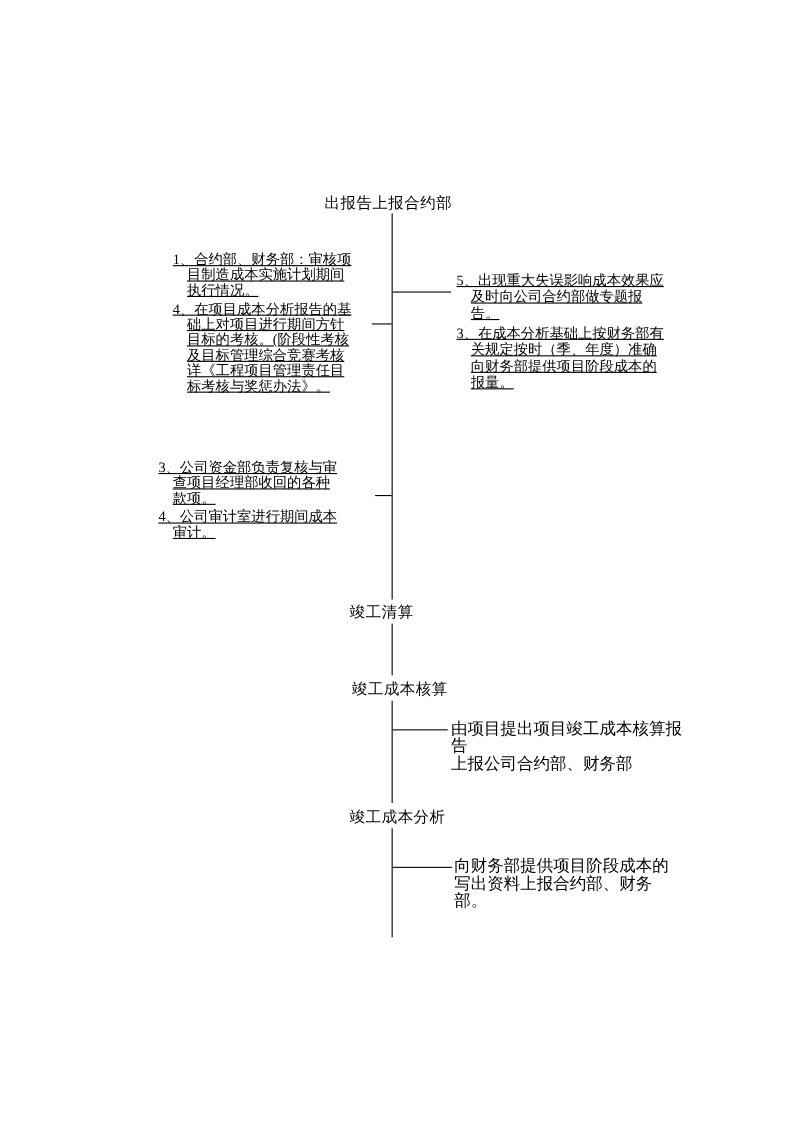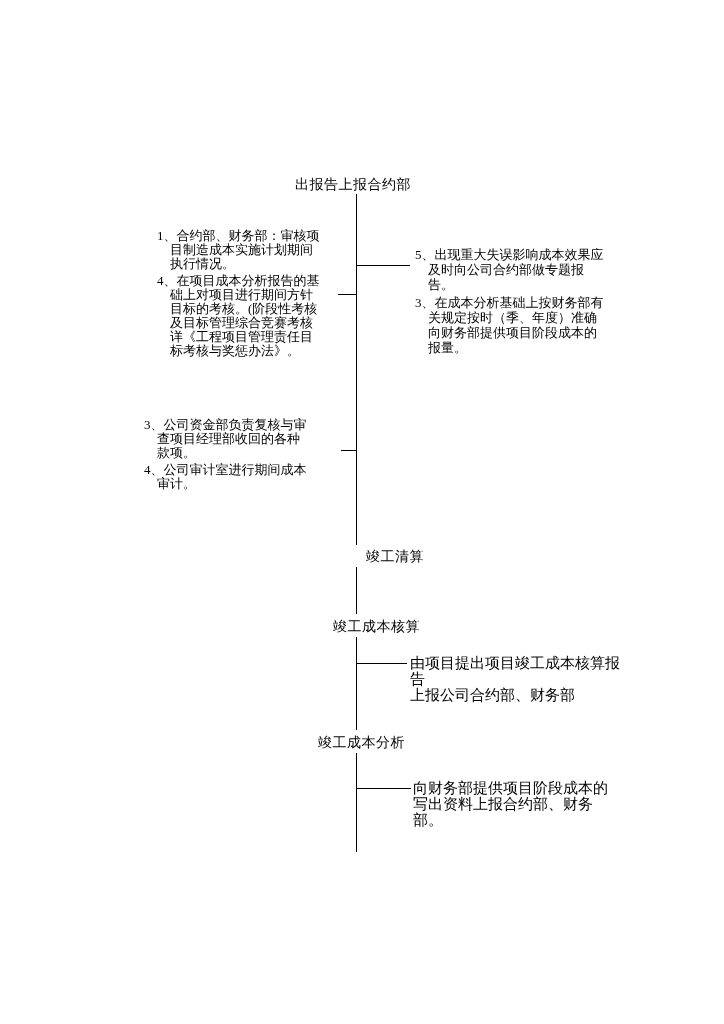--- a/index.html
+++ b/index.html
@@ -12,21 +12,21 @@
     overflow: hidden;
   }
   .abs { position: absolute; }
   .title, .node {
     font-size: 14px;
     white-space: nowrap;
     letter-spacing: 0.5px;
   }
   .vline { width: 1px; background: #000000; }
   .hline { height: 1px; background: #000000; }
-  .notes { font-size: 13px; }
+  .notes { font-size: 13px; text-decoration: underline; }
   .notes-left { line-height: 14px; }
   .notes-right { line-height: 15px; }
   .notes .item {
     white-space: pre-line;
     padding-left: 13px;
     text-indent: -13px;
   }
   .notes .item + .item { margin-top: 3px; }
   .note-single {
     font-size: 15px;
@@ -73,23 +73,23 @@
 </div>
 
 <div class="abs notes notes-left" style="left:144px; top:418px; width:195px;">
   <div class="item">3、公司资金部负责复核与审
 查项目经理部收回的各种
 款项。</div>
   <div class="item">4、公司审计室进行期间成本
 审计。</div>
 </div>
 
-<div class="abs node" style="left:318px; top:548px;margin-left:48px;">竣工清算</div>
+<div class="abs node" style="left:318px; top:548px;">竣工清算</div>
 
-<div class="abs node" style="left:333px; top:618px;text-align:center;">竣工成本核算</div>
+<div class="abs node" style="left:320px; top:618px;text-align:center;">竣工成本核算</div>
 
 <div class="abs node" style="left:318px; top:734px;">竣工成本分析</div>
 
 <div class="abs note-single" style="left:410px; top:655px; width:215px;">由项目提出项目竣工成本核算报告
 上报公司合约部、财务部</div>
 
 <div class="abs note-single" style="left:413px; top:780px; width:205px;">向财务部提供项目阶段成本的
 写出资料上报合约部、财务部。</div>
 
 </body></html>

